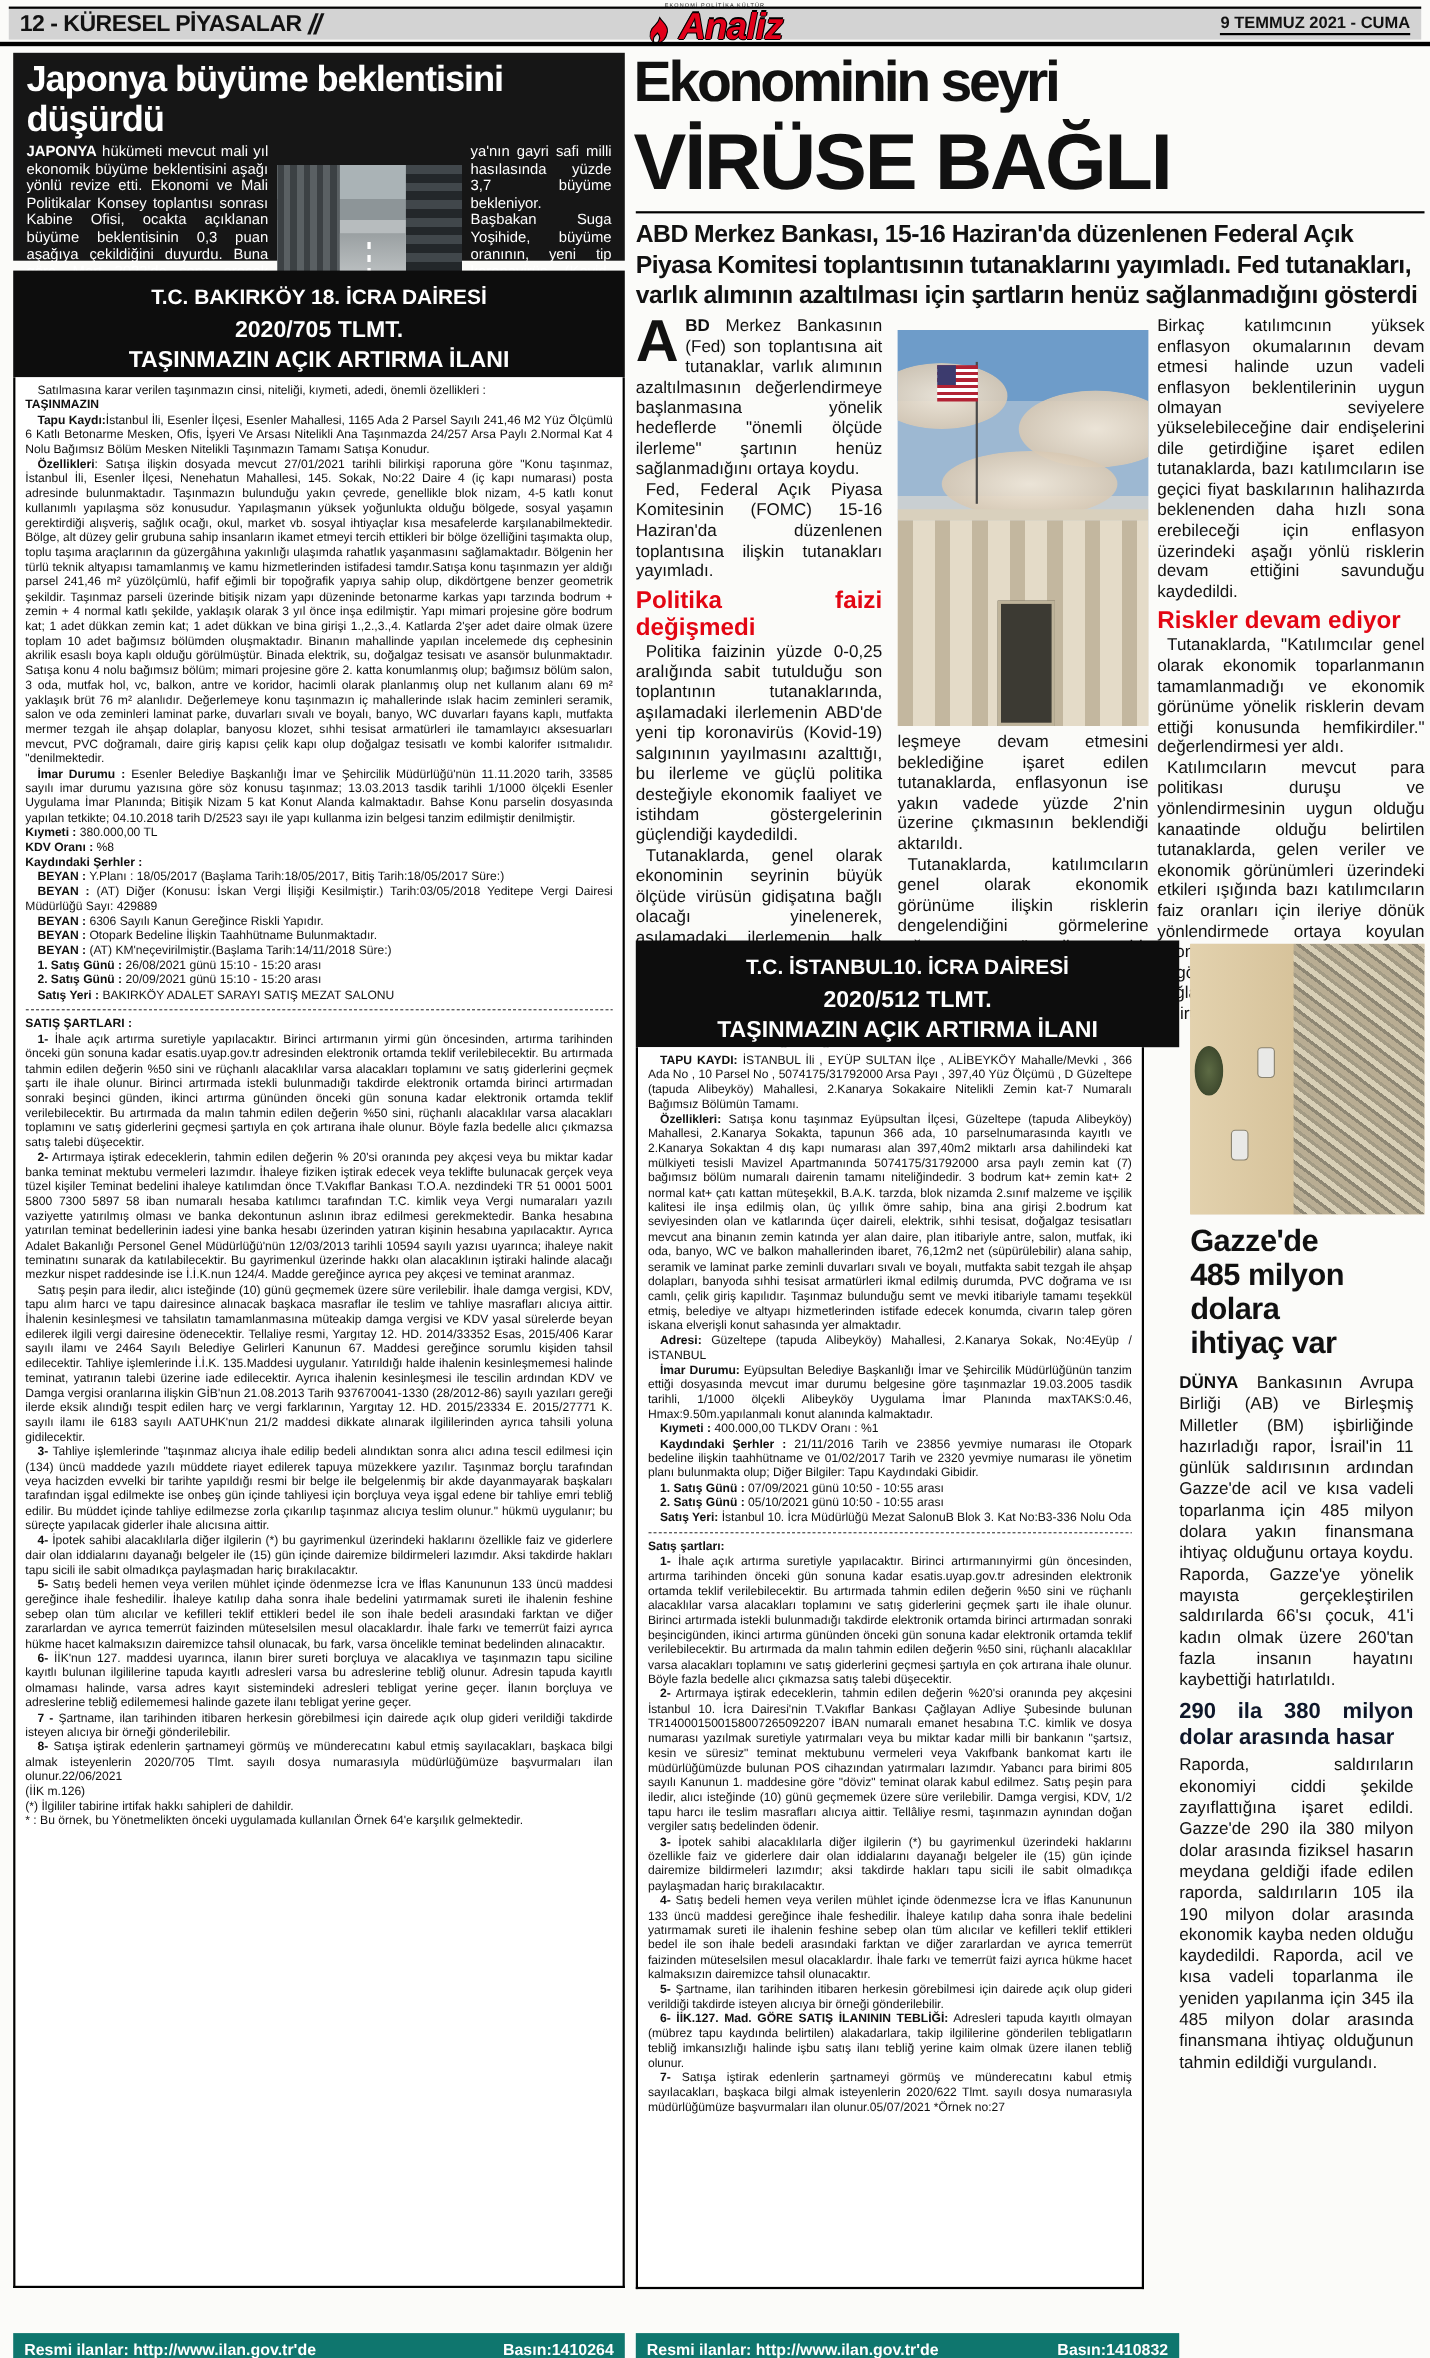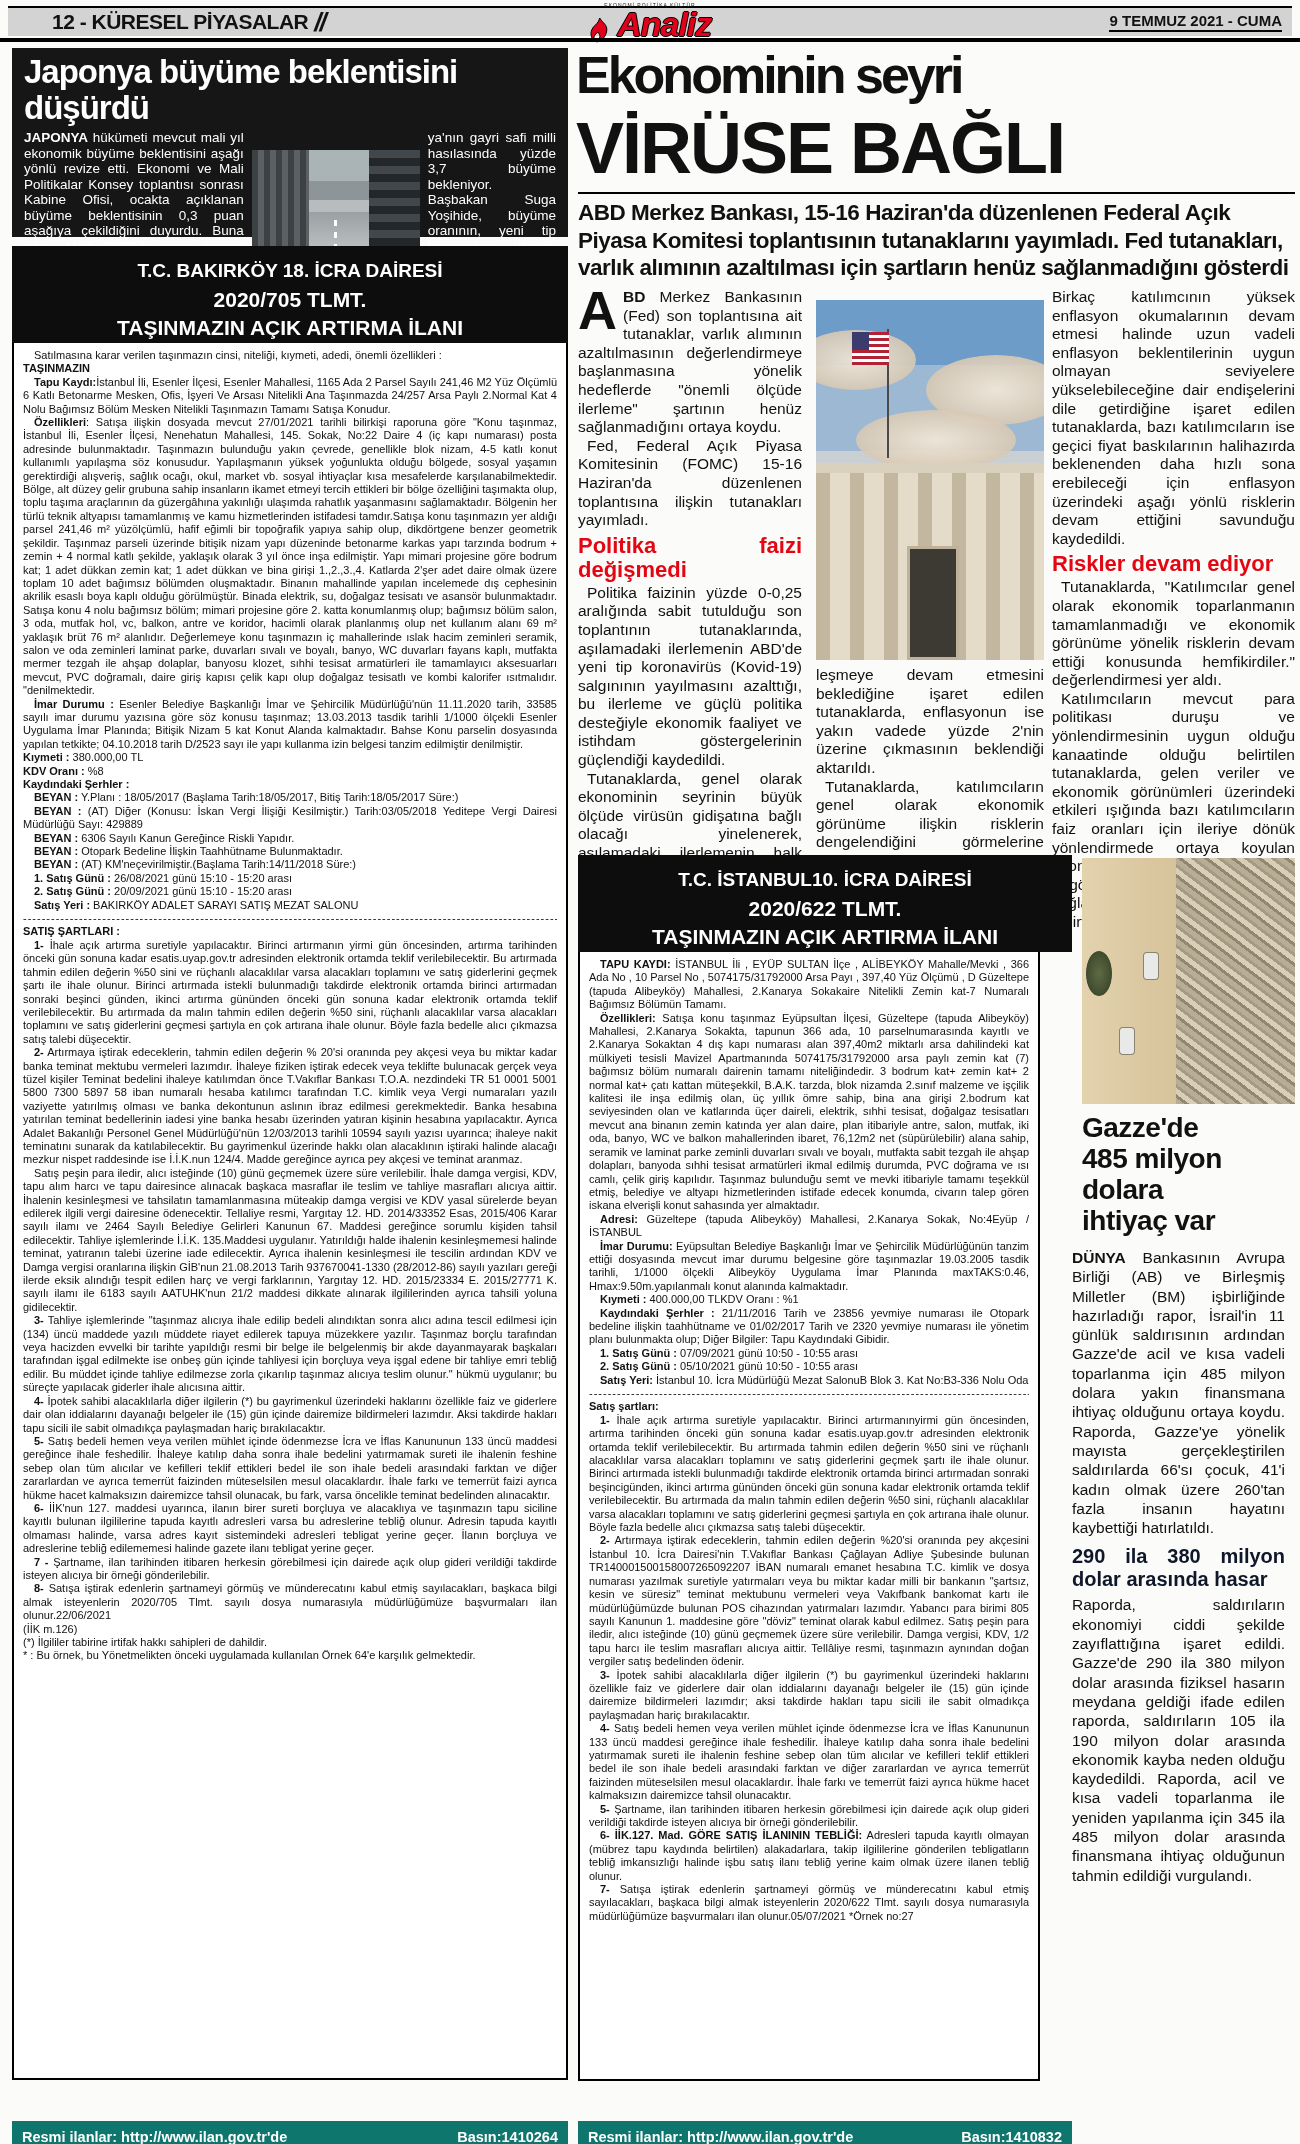--- a/index.html
+++ b/index.html
@@ -3,21 +3,21 @@
 <meta charset="utf-8">
 <style>
   html,body{margin:0;padding:0;}
   body{width:1300px;height:2144px;background:#fbfbf9;font-family:"Liberation Sans",sans-serif;color:#111;}
   #page{position:relative;width:1300px;height:2144px;overflow:hidden;}
 
   
   .masthead{position:absolute;left:8px;top:6px;width:1284px;height:30px;background:#d3d3d3;
     border-top:2px solid #000;display:flex;align-items:center;justify-content:space-between;padding:0 10px;box-sizing:border-box;}
   .masthead-rule{position:absolute;left:0;top:38px;width:1300px;height:4px;background:#000;}
-  .section-title{font-weight:bold;font-size:21px;letter-spacing:-0.5px;display:flex;align-items:center;gap:6px;margin-left:34px;}
+  .section-title{font-weight:bold;font-size:21px;letter-spacing:-0.5px;display:flex;align-items:center;gap:6px;}
   .slashes{font-style:italic;font-weight:bold;font-size:26px;letter-spacing:-2px;}
   .logo-wrap{position:absolute;left:50%;transform:translateX(-50%);top:-6px;text-align:center;}
   .logo-top{font-size:5px;letter-spacing:1px;color:#222;}
   .logo-text{font-size:34px;font-weight:bold;font-style:italic;color:#e2001a;
     text-shadow:-1px 0 #000,1px 0 #000,0 1px #000,0 -1px #000;letter-spacing:-1px;line-height:32px;}
   .logo-flame{display:inline-block;vertical-align:middle;margin-right:2px;}
   .issue-date{font-weight:bold;font-size:15px;border-bottom:2px solid #000;padding-bottom:1px;}
 
   
   .japan{position:absolute;left:12px;top:48px;width:556px;height:189px;background:#161616;color:#fff;
@@ -215,21 +215,21 @@
       <p class="np noind">(*) İlgililer tabirine irtifak hakkı sahipleri de dahildir.</p>
       <p class="np noind">* : Bu örnek, bu Yönetmelikten önceki uygulamada kullanılan Örnek 64'e karşılık gelmektedir.</p>
     </div>
   <div class="notice-foot notice1-foot">
     <span>Resmi ilanlar: http://www.ilan.gov.tr'de</span>
     <span>Basın:1410264</span>
   </div>
 
   <div class="notice-head notice2-head">
     <div class="l1">T.C. İSTANBUL10. İCRA DAİRESİ</div>
-    <div class="l2">2020/622 TLMT.</div>
+    <div class="l2">2020/512 TLMT.</div>
     <div class="l3">TAŞINMAZIN AÇIK ARTIRMA İLANI</div>
   </div>
   <div class="notice-body notice2-body">
       <p class="np ind"><b>TAPU KAYDI:</b> İSTANBUL İli , EYÜP SULTAN İlçe , ALİBEYKÖY Mahalle/Mevki , 366 Ada No , 10 Parsel No , 5074175/31792000 Arsa Payı , 397,40 Yüz Ölçümü , D Güzeltepe (tapuda Alibeyköy) Mahallesi, 2.Kanarya Sokakaire Nitelikli Zemin kat-7 Numaralı Bağımsız Bölümün Tamamı.</p>
       <p class="np ind"><b>Özellikleri:</b> Satışa konu taşınmaz Eyüpsultan İlçesi, Güzeltepe (tapuda Alibeyköy) Mahallesi, 2.Kanarya Sokakta, tapunun 366 ada, 10 parselnumarasında kayıtlı ve 2.Kanarya Sokaktan 4 dış kapı numarası alan 397,40m2 miktarlı arsa dahilindeki kat mülkiyeti tesisli Mavizel Apartmanında 5074175/31792000 arsa paylı zemin kat (7) bağımsız bölüm numaralı dairenin tamamı niteliğindedir. 3 bodrum kat+ zemin kat+ 2 normal kat+ çatı kattan müteşekkil, B.A.K. tarzda, blok nizamda 2.sınıf malzeme ve işçilik kalitesi ile inşa edilmiş olan, üç yıllık ömre sahip, bina ana girişi 2.bodrum kat seviyesinden olan ve katlarında üçer daireli, elektrik, sıhhi tesisat, doğalgaz tesisatları mevcut ana binanın zemin katında yer alan daire, plan itibariyle antre, salon, mutfak, iki oda, banyo, WC ve balkon mahallerinden ibaret, 76,12m2 net (süpürülebilir) alana sahip, seramik ve laminat parke zeminli duvarları sıvalı ve boyalı, mutfakta sabit tezgah ile ahşap dolapları, banyoda sıhhi tesisat armatürleri ikmal edilmiş durumda, PVC doğrama ve ısı camlı, çelik giriş kapılıdır. Taşınmaz bulunduğu semt ve mevki itibariyle tamamı teşekkül etmiş, belediye ve altyapı hizmetlerinden istifade edecek konumda, civarın talep gören iskana elverişli konut sahasında yer almaktadır.</p>
       <p class="np ind"><b>Adresi:</b> Güzeltepe (tapuda Alibeyköy) Mahallesi, 2.Kanarya Sokak, No:4Eyüp / İSTANBUL</p>
       <p class="np ind"><b>İmar Durumu:</b> Eyüpsultan Belediye Başkanlığı İmar ve Şehircilik Müdürlüğünün tanzim ettiği dosyasında mevcut imar durumu belgesine göre taşınmazlar 19.03.2005 tasdik tarihli, 1/1000 ölçekli Alibeyköy Uygulama İmar Planında maxTAKS:0.46, Hmax:9.50m.yapılanmalı konut alanında kalmaktadır.</p>
       <p class="np ind"><b>Kıymeti :</b> 400.000,00 TLKDV Oranı : %1</p>
       <p class="np ind"><b>Kaydındaki Şerhler :</b> 21/11/2016 Tarih ve 23856 yevmiye numarası ile Otopark bedeline ilişkin taahhütname ve 01/02/2017 Tarih ve 2320 yevmiye numarası ile yönetim planı bulunmakta olup; Diğer Bilgiler: Tapu Kaydındaki Gibidir.</p>
       <p class="np ind"><b>1. Satış Günü :</b> 07/09/2021 günü 10:50 - 10:55 arası</p>

